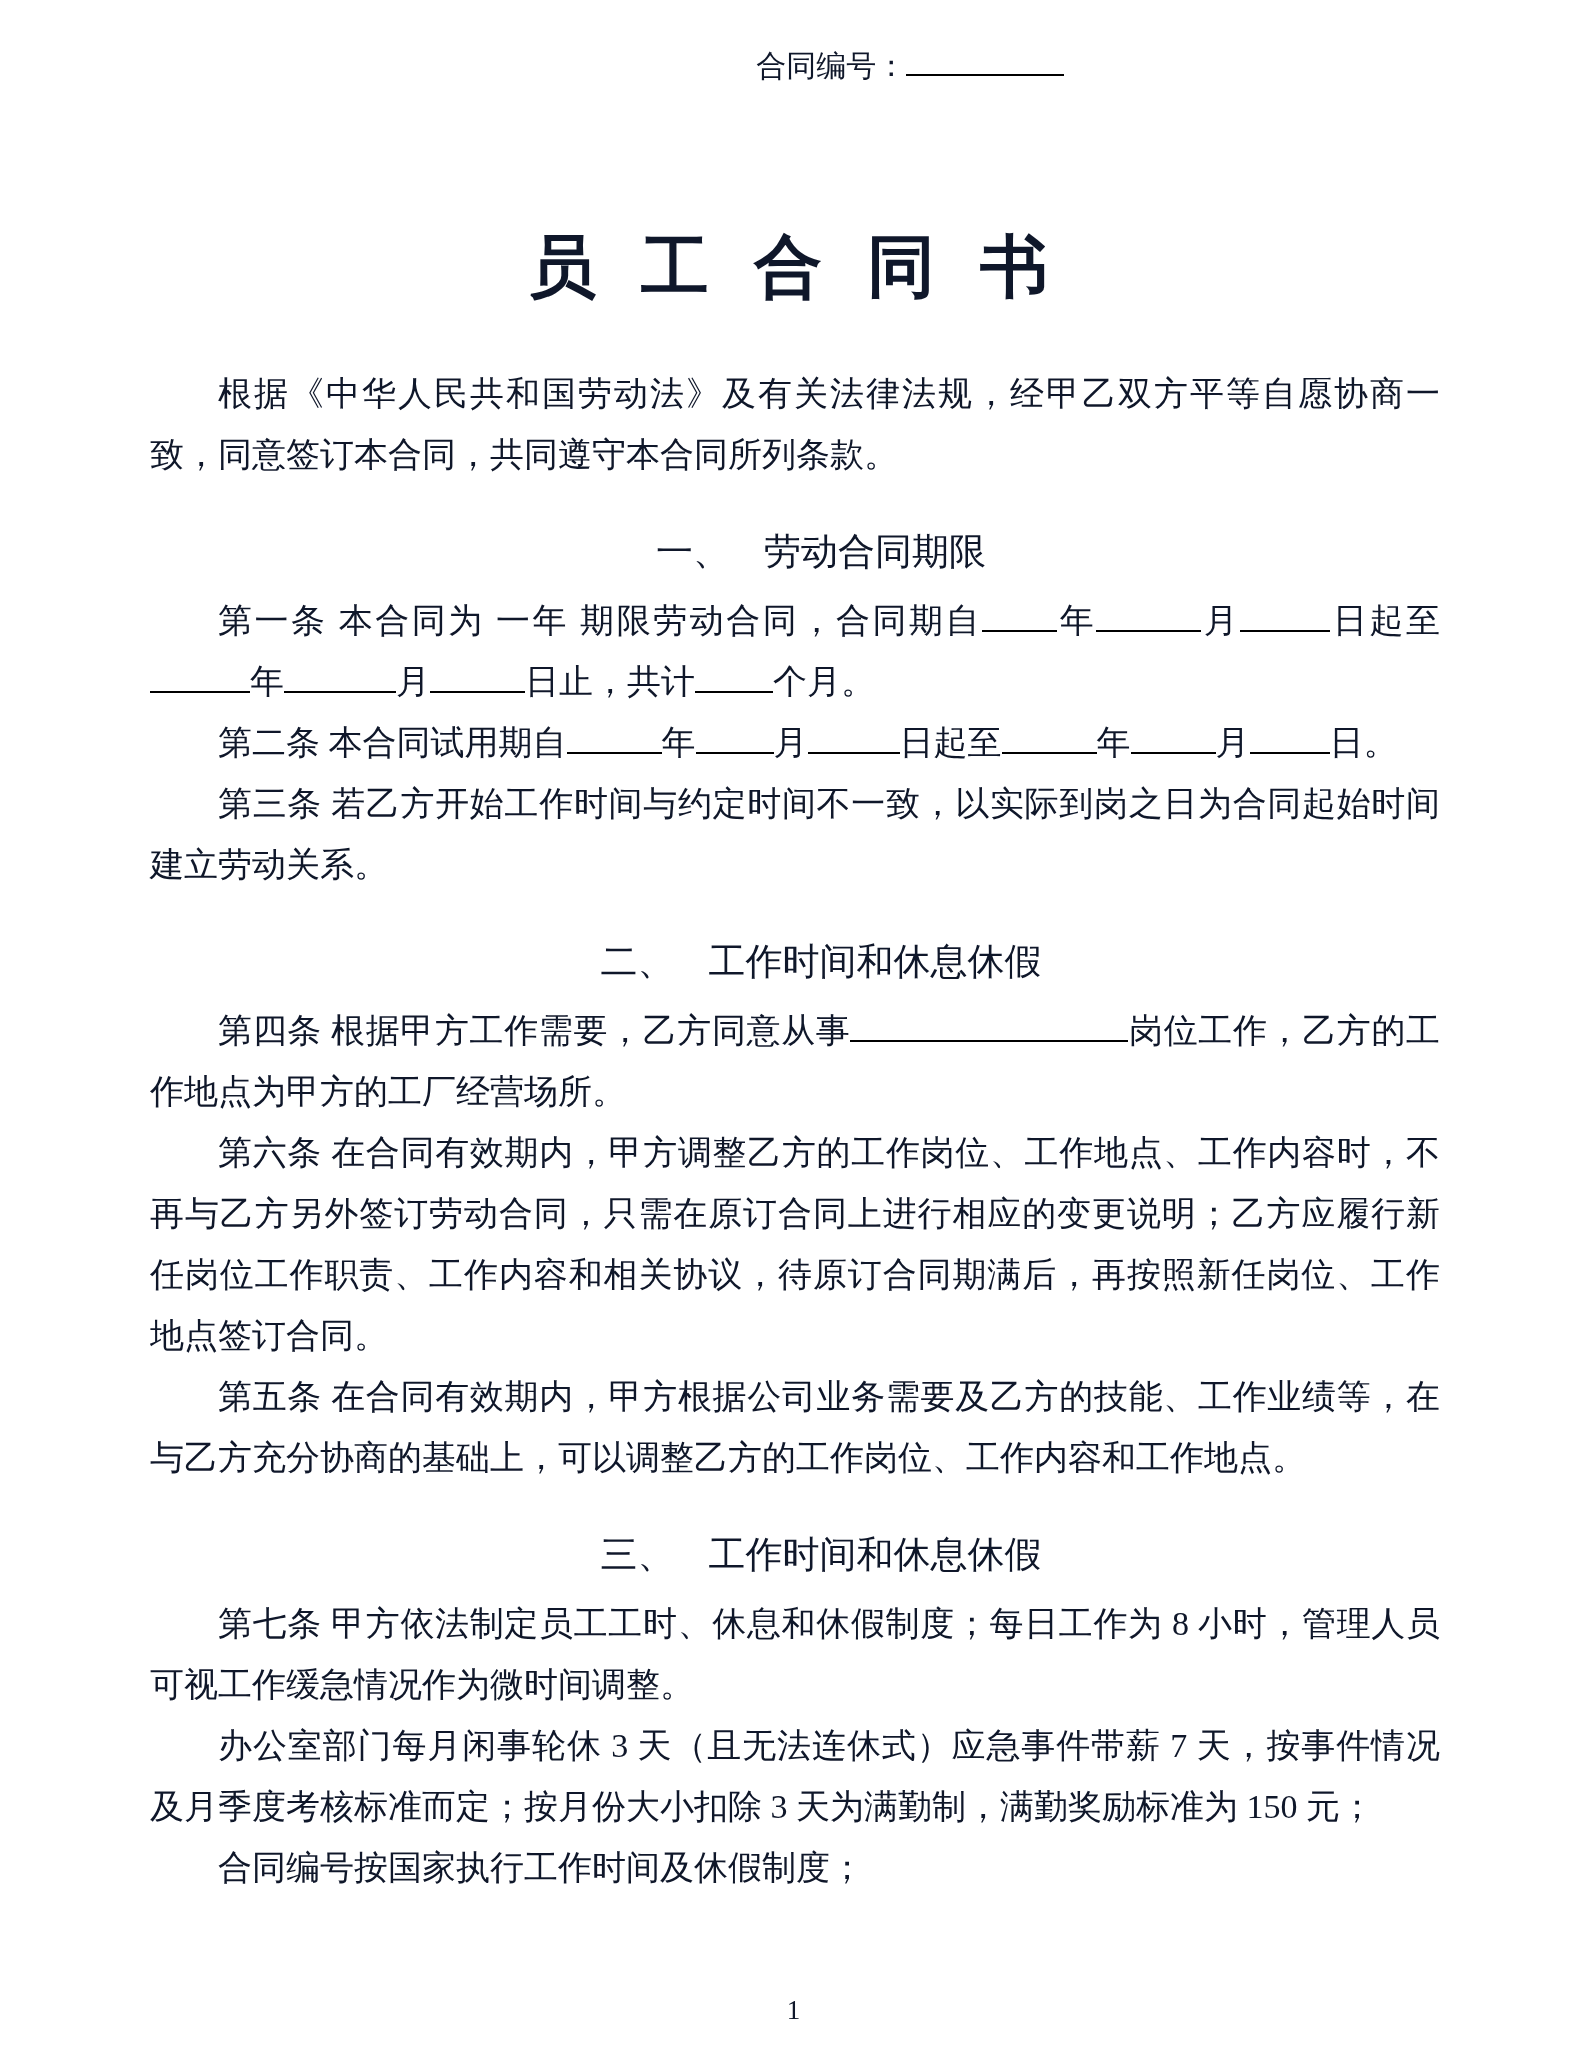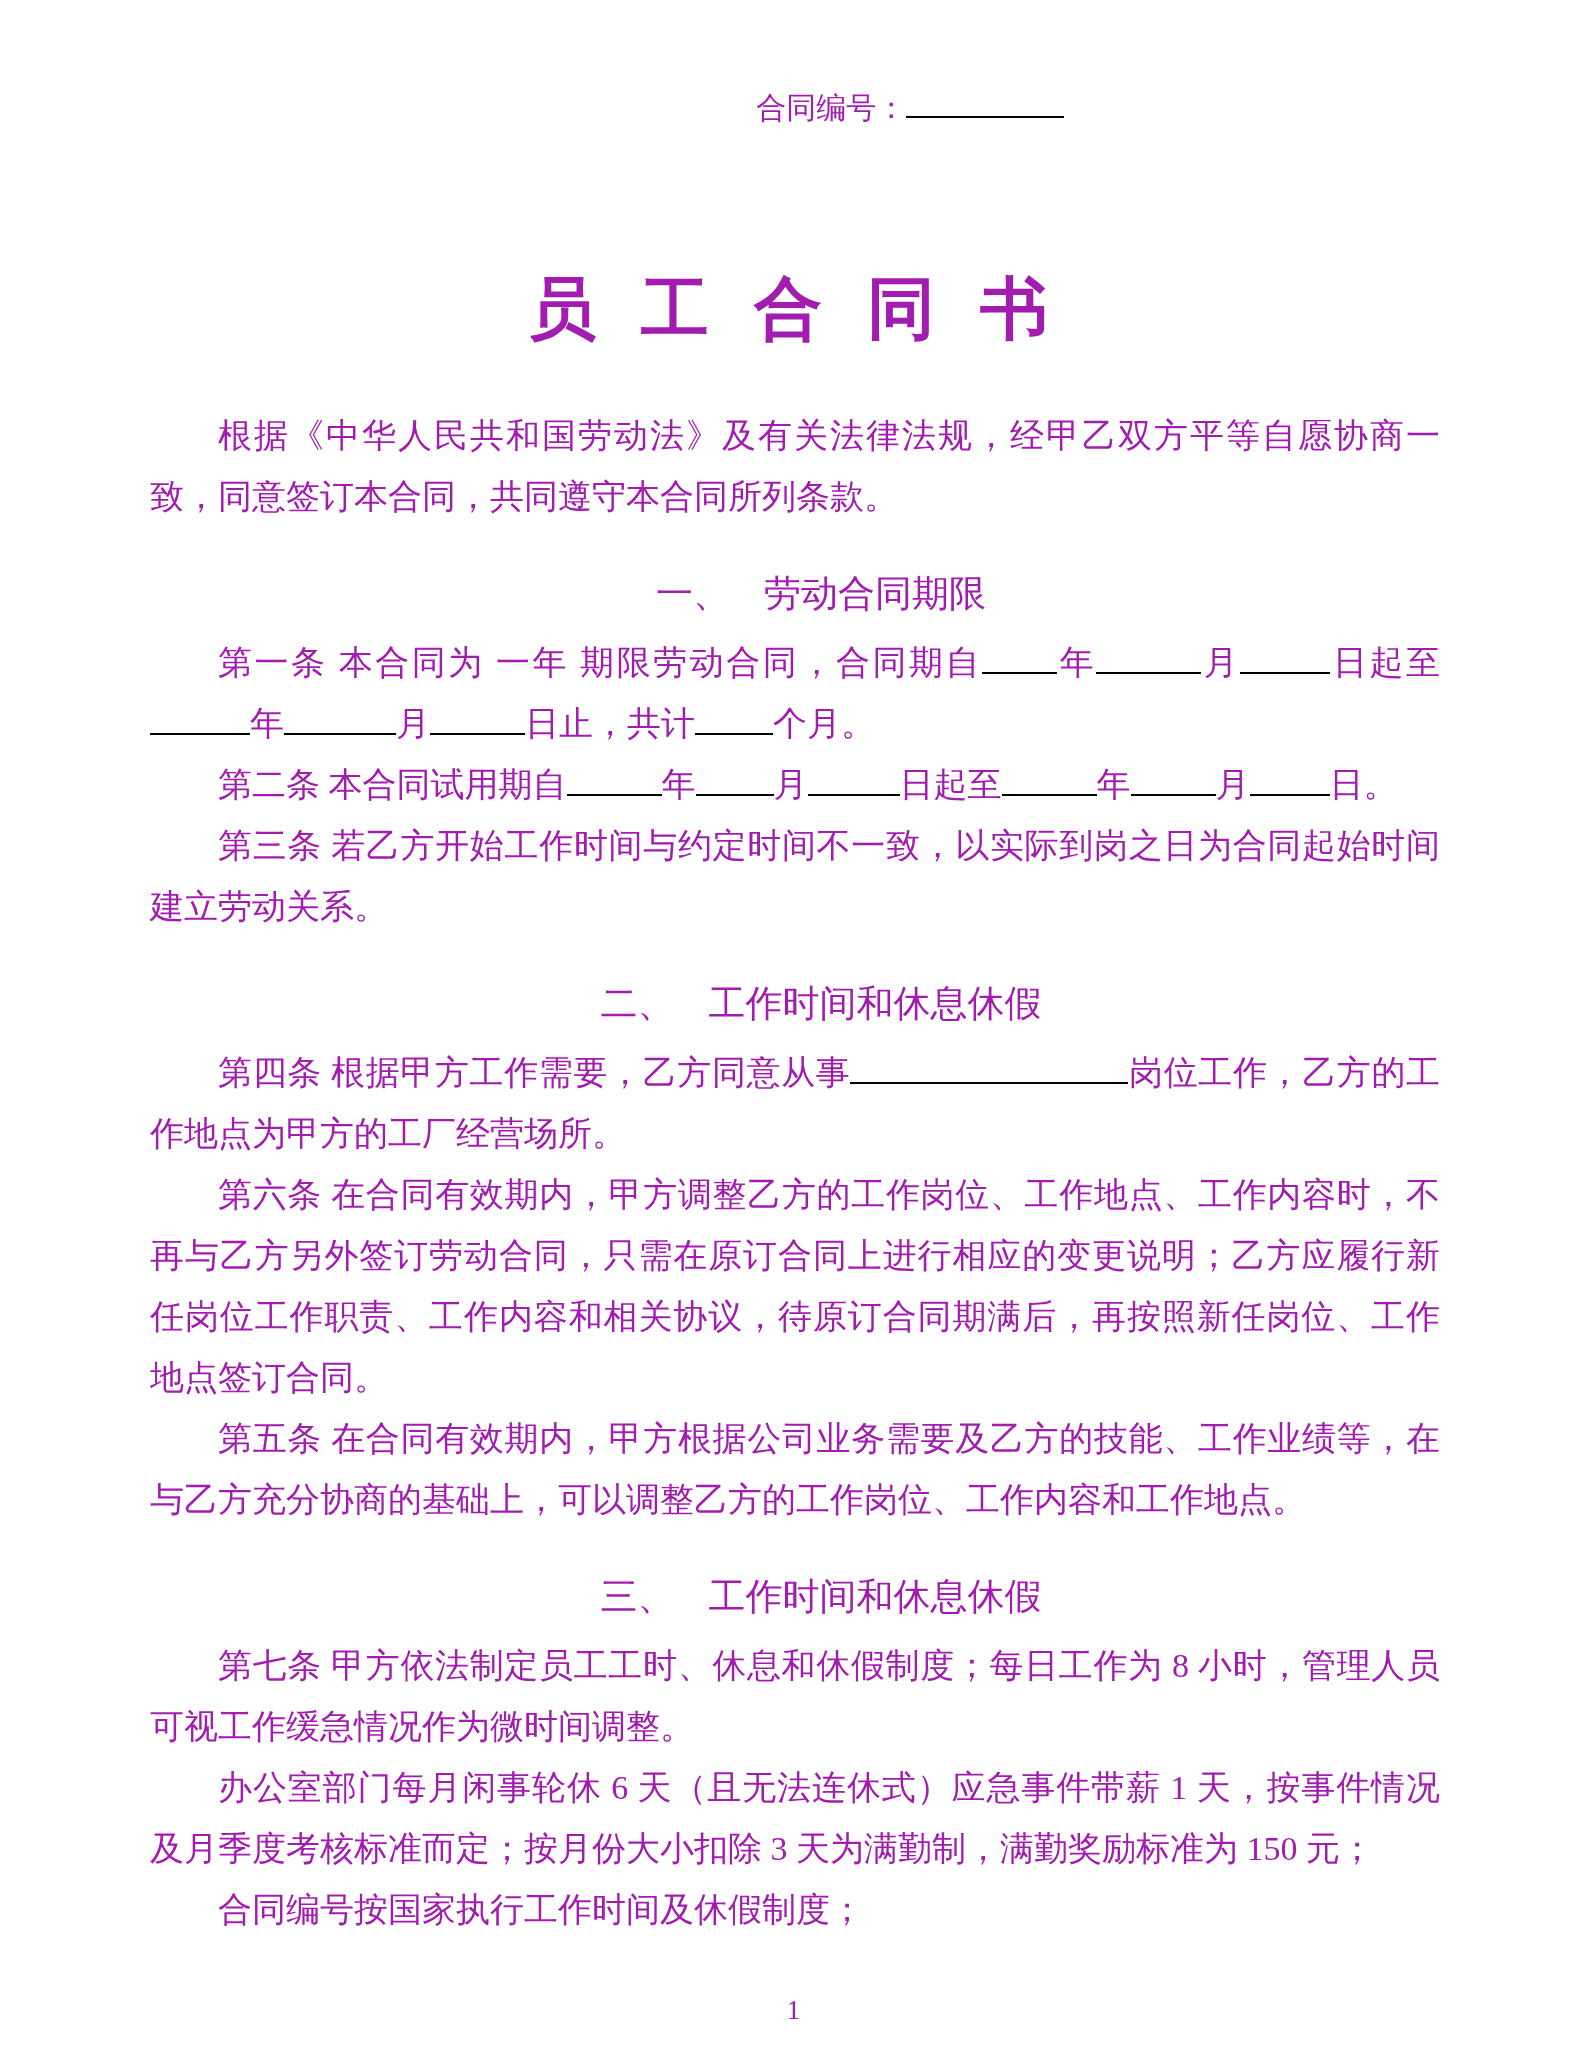--- a/index.html
+++ b/index.html
@@ -2,23 +2,23 @@
 <html><head>
 <meta charset="utf-8">
 <style>
   html,body{margin:0;padding:0;background:#fff;}
   .page{
     position:relative;
     width:1587px;height:2048px;
     margin:0 auto;
     background:#ffffff;
     box-sizing:border-box;
-    padding:86px 147px 0 150px;
+    padding:44px 147px 0 150px;
     font-family:"Liberation Serif","DejaVu Serif",serif;
-    color:#a21caf;
+    color:#0f172a;
     overflow:hidden;
   }
   .contract-no-row{
     margin-left:47%;
     font-size:30px;
     line-height:42px;
     white-space:nowrap;
   }
   .contract-no-row .blank{height:30px;}
   .doc-title{
@@ -75,18 +75,18 @@
       <div class="heading"><span class="h-label">一、</span><span>劳动合同期限</span></div>
       <p class="para"><span>第一条  本合同为</span><span class="ul"> 一年 </span><span> 期限劳动合同，合同期自</span><span class="blank" style="width: 75px;"></span><span>年</span><span class="blank" style="width: 105px;"></span><span>月</span><span class="blank" style="width: 90px;"></span><span>日起至</span><span class="blank" style="width: 100px;"></span><span>年</span><span class="blank" style="width: 112px;"></span><span>月</span><span class="blank" style="width: 95px;"></span><span>日止，共计</span><span class="blank" style="width: 78px;"></span><span>个月。</span></p>
       <p class="para"><span>第二条  本合同试用期自</span><span class="blank" style="width: 95px;"></span><span>年</span><span class="blank" style="width: 78px;"></span><span>月</span><span class="blank" style="width: 92px;"></span><span>日起至</span><span class="blank" style="width: 95px;"></span><span>年</span><span class="blank" style="width: 85px;"></span><span>月</span><span class="blank" style="width: 80px;"></span><span>日。</span></p>
       <p class="para"><span>第三条  若乙方开始工作时间与约定时间不一致，以实际到岗之日为合同起始时间建立劳动关系。</span></p>
       <div class="heading"><span class="h-label">二、</span><span>工作时间和休息休假</span></div>
       <p class="para"><span>第四条  根据甲方工作需要，乙方同意从事</span><span class="blank" style="width: 278px;"></span><span>岗位工作，乙方的工作地点为甲方的工厂经营场所。</span></p>
       <p class="para"><span>第六条  在合同有效期内，甲方调整乙方的工作岗位、工作地点、工作内容时，不再与乙方另外签订劳动合同，只需在原订合同上进行相应的变更说明；乙方应履行新任岗位工作职责、工作内容和相关协议，待原订合同期满后，再按照新任岗位、工作地点签订合同。</span></p>
       <p class="para"><span>第五条  在合同有效期内，甲方根据公司业务需要及乙方的技能、工作业绩等，在与乙方充分协商的基础上，可以调整乙方的工作岗位、工作内容和工作地点。</span></p>
       <div class="heading"><span class="h-label">三、</span><span>工作时间和休息休假</span></div>
       <p class="para"><span>第七条  甲方依法制定员工工时、休息和休假制度；每日工作为 8 小时，管理人员可视工作缓急情况作为微时间调整。</span></p>
-      <p class="para"><span class="bold">办公室部门</span><span>每月闲事轮休 6 天（且无法连休式）应急事件带薪 1 天，按事件情况及月季度考核标准而定；按月份大小扣除 3 天为满勤制，满勤奖励标准为 150 元；</span></p>
+      <p class="para"><span class="bold">办公室部门</span><span>每月闲事轮休 3 天（且无法连休式）应急事件带薪 7 天，按事件情况及月季度考核标准而定；按月份大小扣除 3 天为满勤制，满勤奖励标准为 150 元；</span></p>
       <p class="para"><span class="bold">合同编号</span><span>按国家执行工作时间及休假制度；</span></p>
     </div>
 
   <div class="page-footer">1</div>
 </div>
 
 </body></html>

